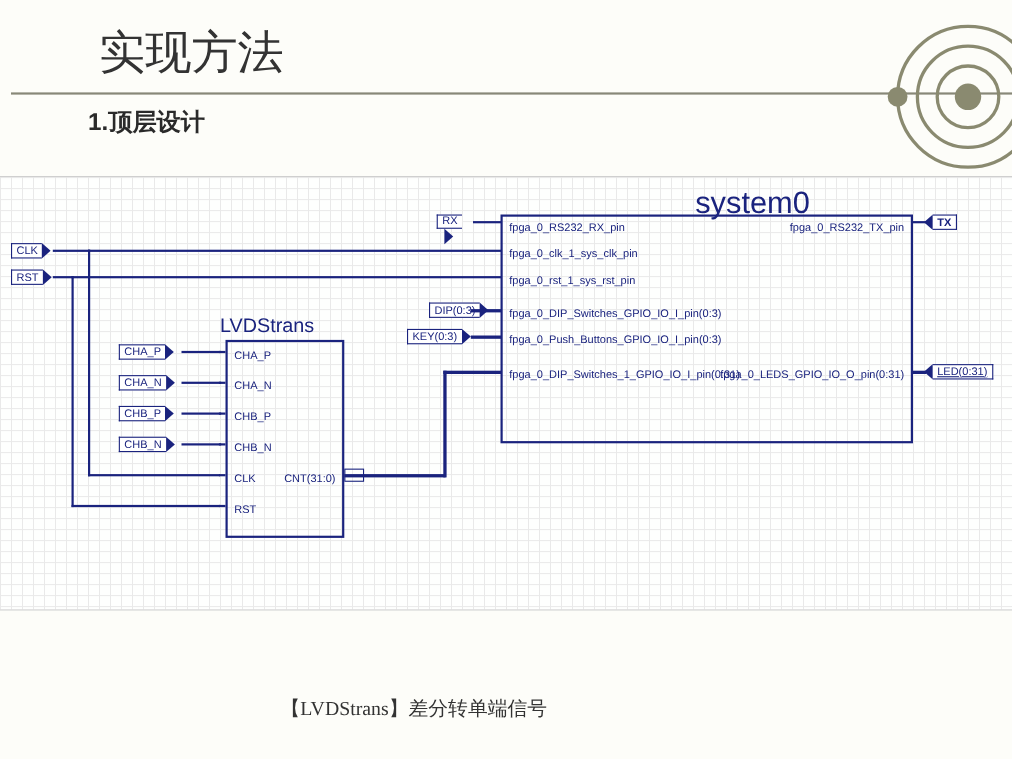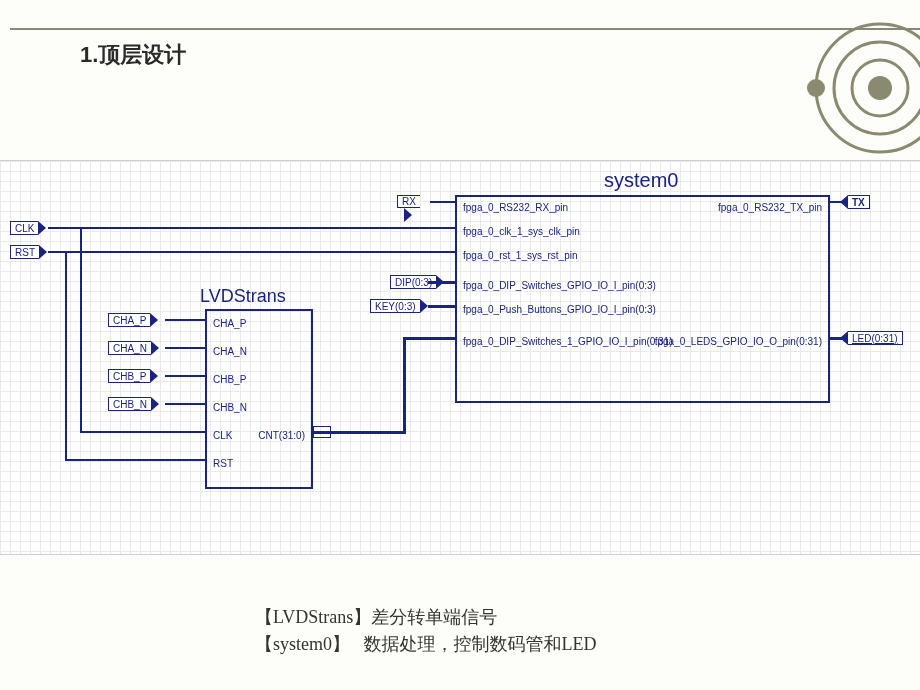--- a/index.html
+++ b/index.html
@@ -112,20 +112,21 @@
     line-height: 1.5;
     color: #333;
     font-family: "SimSun", serif;
   }
   .stub { position:absolute; background:#1a237e; height:2px; width:6px; }
 </style>
 </head>
 <body>
 
 <div class="header">
+  <div class="title">实现方法</div>
   <div class="title-underline"></div>
   <div class="subtitle">1.顶层设计</div>
   <div class="corner-graphic">
     <svg width="160" height="160" viewBox="0 0 160 160">
       <circle cx="120" cy="70" r="64" fill="none" stroke="#8a8a70" stroke-width="3"></circle>
       <circle cx="120" cy="70" r="46" fill="none" stroke="#8a8a70" stroke-width="3"></circle>
       <circle cx="120" cy="70" r="28" fill="none" stroke="#8a8a70" stroke-width="3"></circle>
       <circle cx="120" cy="70" r="12" fill="#8a8a70"></circle>
       <circle cx="56" cy="70" r="9" fill="#8a8a70"></circle>
     </svg>
@@ -145,21 +146,21 @@
     <span class="pin-label" style="right:6px; top:120px;">CNT(31:0)</span>
   </div>
 
   <div class="stub" style="left:199px; top:158px;"></div>
   <div class="stub" style="left:199px; top:186px;"></div>
   <div class="stub" style="left:199px; top:214px;"></div>
   <div class="stub" style="left:199px; top:242px;"></div>
   <div class="stub" style="left:199px; top:270px;"></div>
   <div class="stub" style="left:199px; top:298px;"></div>
 
-  <div class="blk-title" style="left:604px; top:8px; font-size:20px;">system0</div>
+  <div class="blk-title" style="left:632px; top:8px; font-size:28px;">system0</div>
   <div class="blk" style="left:455px; top:34px; width:375px; height:208px;">
     <span class="pin-label" style="left:6px; top:6px;">fpga_0_RS232_RX_pin</span>
     <span class="pin-label" style="left:6px; top:30px;">fpga_0_clk_1_sys_clk_pin</span>
     <span class="pin-label" style="left:6px; top:54px;">fpga_0_rst_1_sys_rst_pin</span>
     <span class="pin-label" style="left:6px; top:84px;">fpga_0_DIP_Switches_GPIO_IO_I_pin(0:3)</span>
     <span class="pin-label" style="left:6px; top:108px;">fpga_0_Push_Buttons_GPIO_IO_I_pin(0:3)</span>
     <span class="pin-label" style="left:6px; top:140px;">fpga_0_DIP_Switches_1_GPIO_IO_I_pin(0:31)</span>
     <span class="pin-label" style="right:6px; top:6px;">fpga_0_RS232_TX_pin</span>
     <span class="pin-label" style="right:6px; top:140px;">fpga_0_LEDS_GPIO_IO_O_pin(0:31)</span>
   </div>
@@ -242,16 +243,13 @@
   <div class="wire h" style="left:830px; top:176px; width:12px; height:3px;"></div>
 
   <div style="position:absolute;left:313px;top:265px;width:18px;height:12px;border:1px solid #1a237e;"></div>
 
 </div>
 
 <div class="footer-text">
   <div>
     <span>【LVDStrans】</span><span>差分转单端信号</span>
   </div>
-  <div>
-    <span>【system0】</span>&nbsp;&nbsp;&nbsp;<span>数据处理，控制数码管和LED</span>
-  </div>
 </div>
 
 </body></html>

